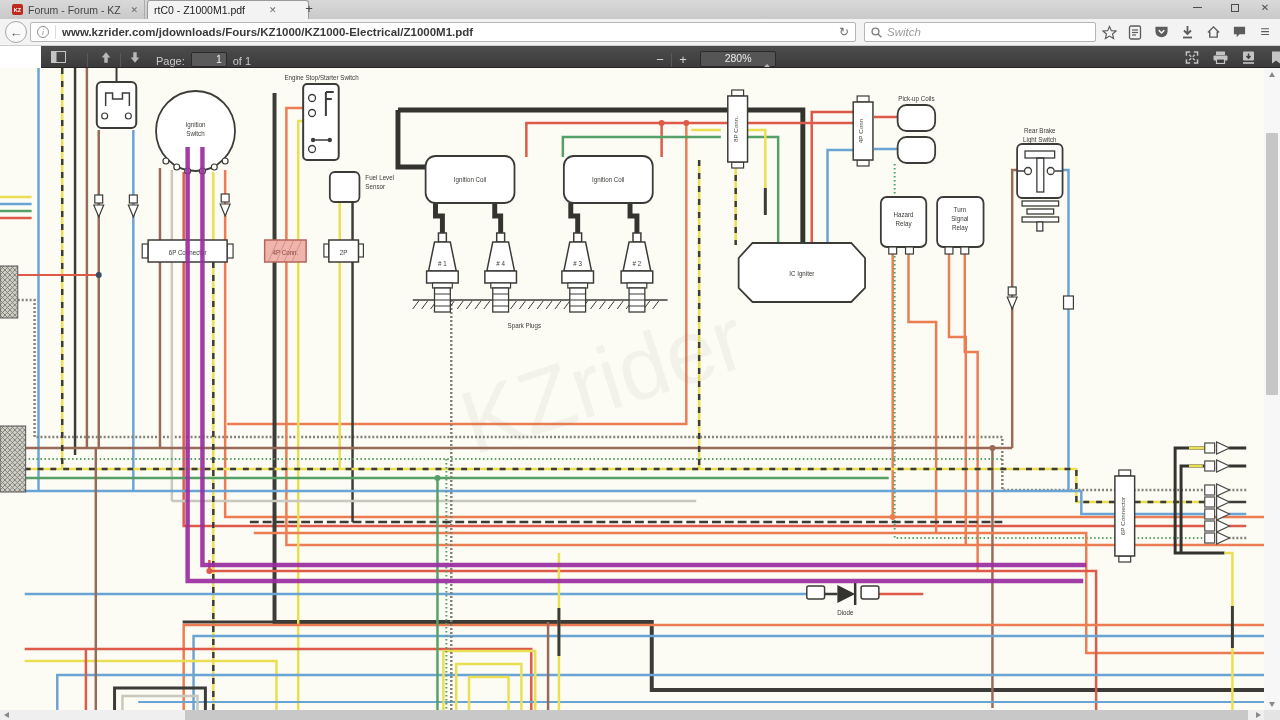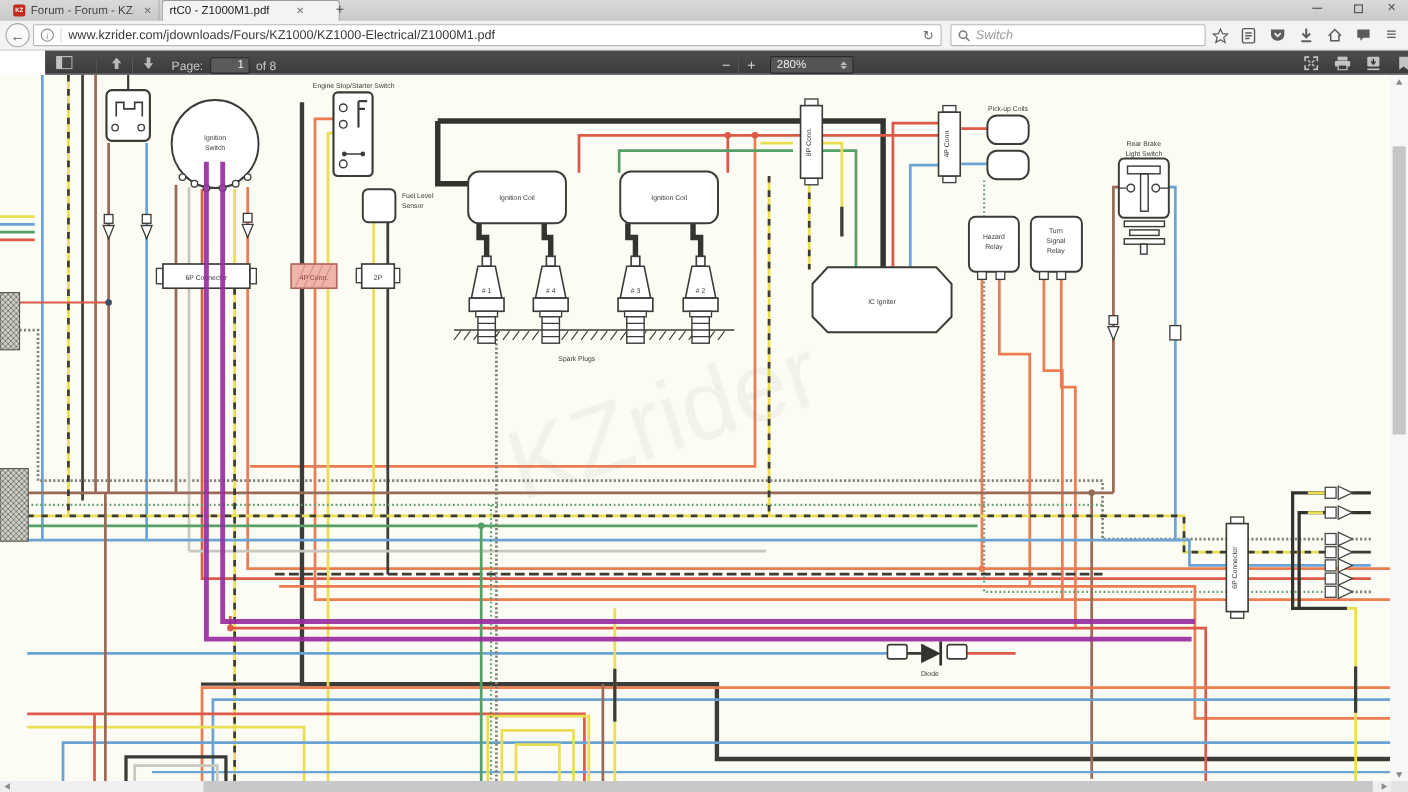--- a/index.html
+++ b/index.html
@@ -32,39 +32,39 @@
             background:#f3f3f3; border-bottom:1px solid #cfcfcf; }
   .backbtn { position:absolute; left:5px; top:2px; width:22px; height:22px; border-radius:50%;
              border:1px solid #a8a8a8; background:#fafafa; color:#5e5e5e; font-size:13px;
              display:flex; align-items:center; justify-content:center; }
   .urlbar { position:absolute; left:30px; top:3px; width:826px; height:20px; background:#fff;
             border:1px solid #b6b6b6; border-radius:2px; display:flex; align-items:center; padding:0 6px; }
   .urlbar .info { width:12px; height:12px; border:1px solid #8f8f8f; border-radius:50%;
                   color:#8f8f8f; font-size:8.5px; line-height:11px; text-align:center;
                   font-style:italic; font-family:"Liberation Serif", serif; flex:none; }
   .urlbar .sep { width:1px; height:14px; background:#dcdcdc; margin:0 6px; }
-  .urlbar .url { font-size:11.5px; color:#3a3a3a; white-space:nowrap; overflow:hidden; flex:1; }
+  .urlbar .url { font-size:11.5px; color:#3a3a3a; white-space:nowrap; overflow:hidden; flex:1;font-weight:bold; }
   .urlbar .reload { color:#6f6f6f; font-size:12px; margin-left:4px; }
   .searchbar { position:absolute; left:864px; top:3px; width:232px; height:20px; background:#fff;
                border:1px solid #b6b6b6; border-radius:2px; display:flex; align-items:center; padding:0 6px; }
   .searchbar .ph { color:#9b9b9b; font-size:11.5px; font-style:italic; margin-left:5px; }
   .navicons { position:absolute; right:2px; top:0px; height:26px; display:flex; align-items:center; }
   .navicon { width:26px; height:24px; display:flex; align-items:center; justify-content:center; color:#5c5c5c; }
   .navicon svg { display:block; }
 
   
   .pdfbar { position:absolute; left:0; top:46px; width:1280px; height:22px;
             background:linear-gradient(#4d4d4d,#3b3b3b); border-bottom:1px solid #262626;
             display:flex; align-items:flex-end; color:#cfcfcf; font-size:11px;margin-left:41px; }
   .pdfbar .vsep { width:1px; height:14px; background:#2c2c2c; border-right:1px solid #5a5a5a; margin:0 7px; }
   .pdficon { width:22px; height:20px; display:flex; align-items:center; justify-content:center; color:#c4c4c4; }
   .pageinput { width:36px; height:15px; background:#5a5a5a; border:1px solid #2a2a2a; border-radius:2px;
                color:#f0f0f0; font-size:10.5px; text-align:right; padding:0 4px; margin:0 6px 0 6px; }
   .zoomsel { width:76px; height:16px; background:#555; border:1px solid #2a2a2a; border-radius:2px;
-             color:#ededed; font-size:10.5px; display:flex; align-items:center; padding:0 5px; margin-left:8px; }
+             color:#ededed; font-size:10.5px; display:flex; align-items:center; padding:0 5px; margin-left:8px;flex-direction:column; }
   .zoomsel .spin { margin-left:auto; display:flex; flex-direction:column; gap:1px; }
   .zoomsel .spin i { width:0; height:0; border-left:3px solid transparent; border-right:3px solid transparent; display:block; }
   .zoomsel .spin i.up { border-bottom:3.5px solid #bbb; }
   .zoomsel .spin i.dn { border-top:3.5px solid #bbb; }
   .pdfbar .label { color:#c9c9c9; }
   .pdfbar .right { margin-left:auto; display:flex; align-items:center; }
   .zbtn { font-size:13px; color:#d5d5d5; width:18px; text-align:center; }
 
   
   .content { position:absolute; left:0; top:68px; width:1264px; height:642px; background:#fcfbf4; overflow:hidden; }
@@ -180,21 +180,21 @@
         </svg>
     </span>
     <span class="vsep" style="margin:0 3px;"></span>
     <span class="pdficon">
       <svg width="12" height="13" viewBox="0 0 14 14">
           <path d="M7 13 L2 7 H5 V1 H9 V7 H12 Z" fill="#b9b9b9"></path>
         </svg>
     </span>
     <span class="label" style="margin-left:10px;">Page:</span>
     <span class="pageinput">1</span>
-    <span class="label">of 8</span>
+    <span class="label">of 1</span>
 
     <span class="zbtn" style="margin-left:400px;">−</span>
     <span class="vsep" style="margin:0 2px;"></span>
     <span class="zbtn">+</span>
     <span class="zoomsel">
       <span>280%</span>
       <span class="spin">
           <i class="up"></i>
           <i class="dn"></i>
         </span>

